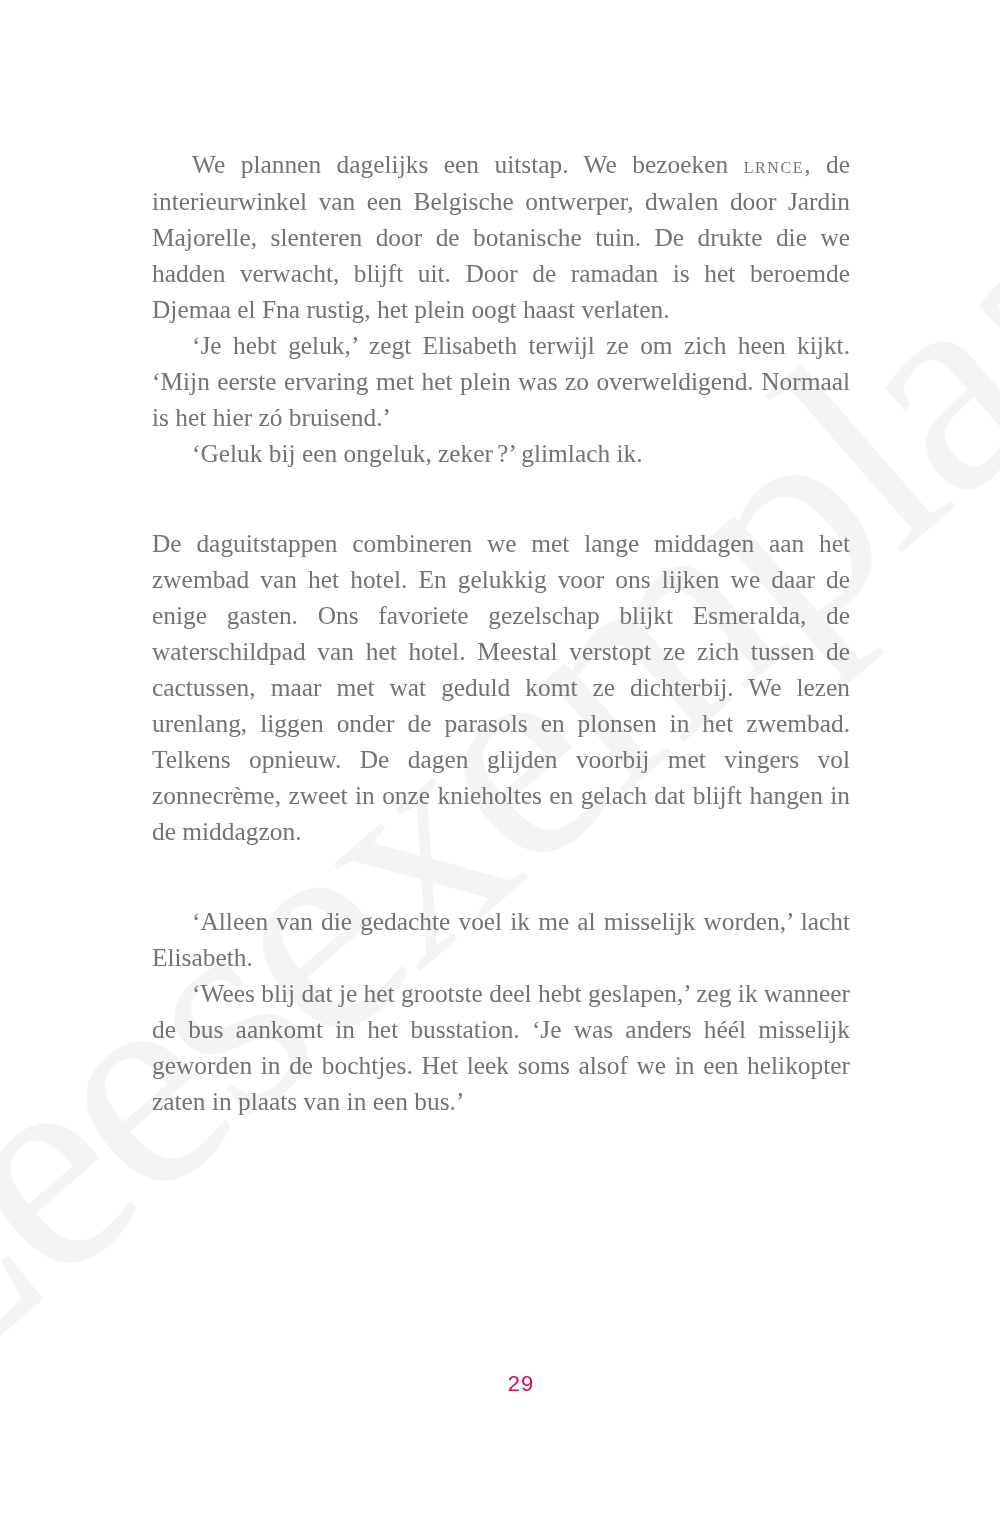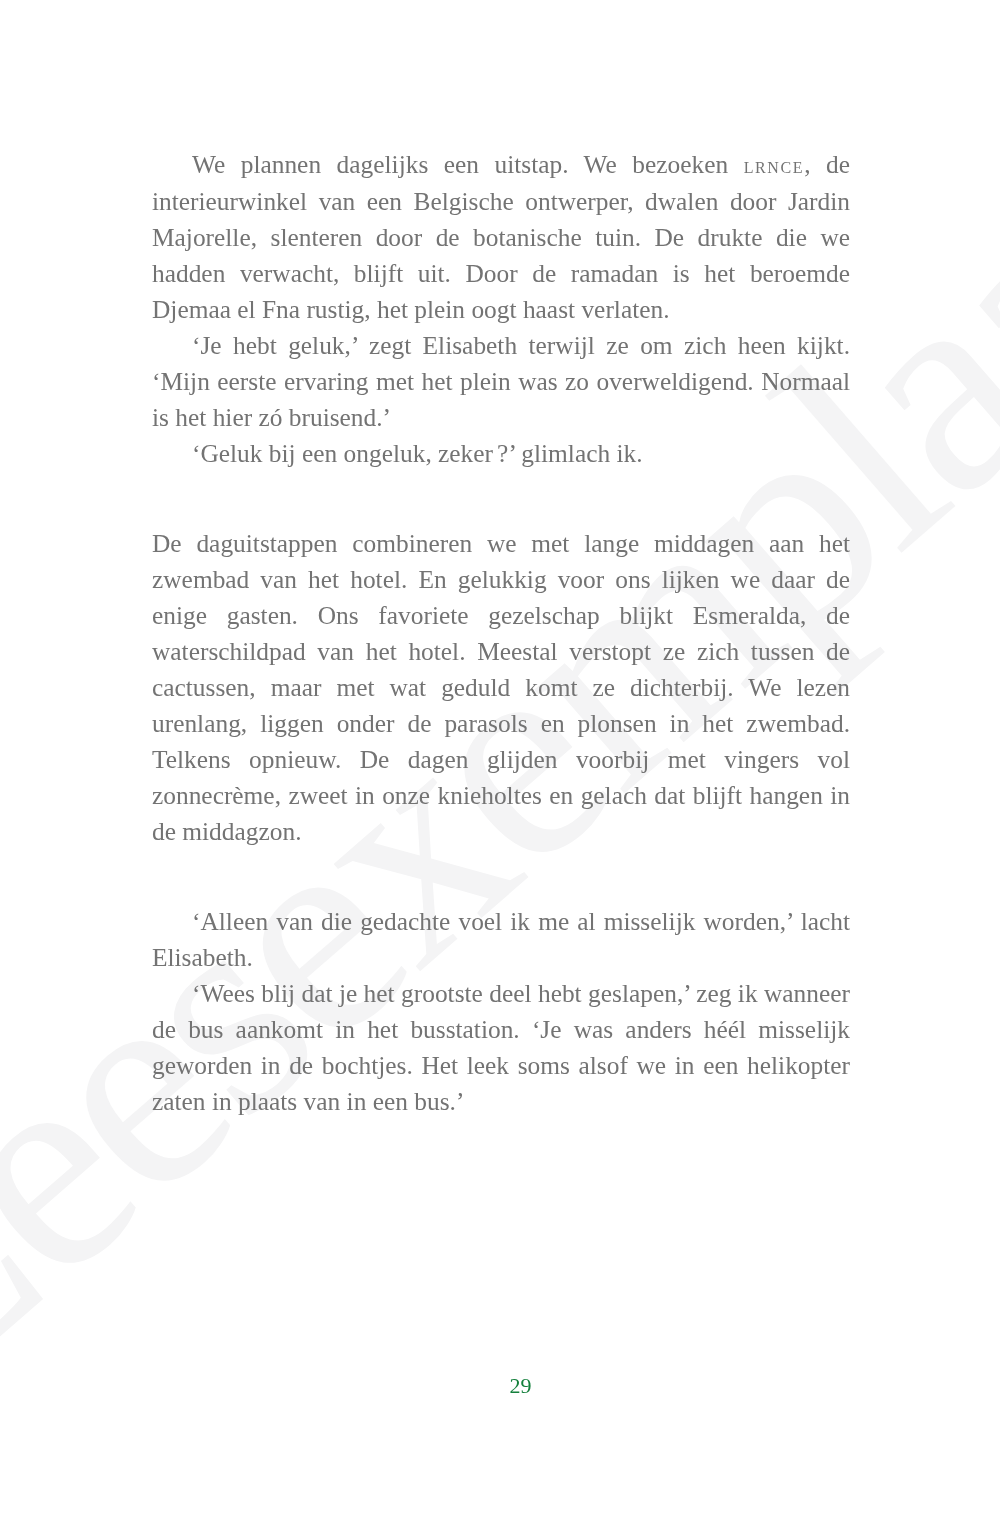--- a/index.html
+++ b/index.html
@@ -91,22 +91,22 @@
 
   
   .folio {
     position: absolute;
     left: 0;
     right: 0;
     top: 1375px;
     text-align: center;
     font-size: 22px;
     line-height: 1;
-    color: #15803d;
-    font-family: Liberation Serif, serif;
+    color: #be185d;
+    font-family: Liberation Mono, monospace;
     z-index: 2;
     padding-left: 41px;
   }
 </style>
 </head>
 <body>
 
 <div class="page" style="background: rgb(255, 255, 255);">
 
   <div class="watermark-layer">

